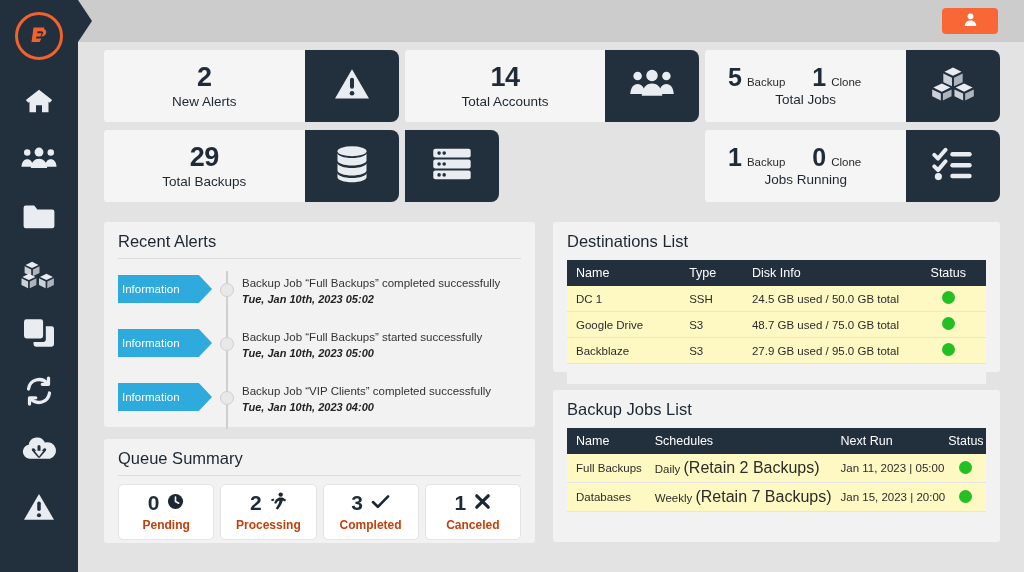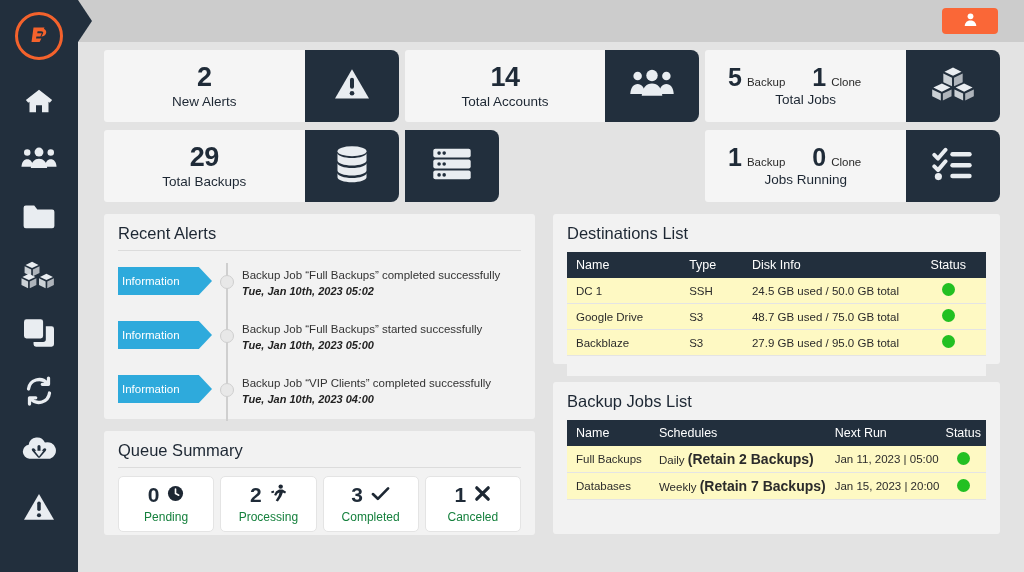--- a/index.html
+++ b/index.html
@@ -76,21 +76,21 @@
   .stat-split .sp-num { font-size:25px; font-weight:bold; }
   .stat-split .sp-word { font-size:11.5px; margin-right:22px; color:#2a2a2a; }
   .stat-icon {
     flex:0 0 94px; background:#222f3d; border-radius:0 8px 8px 0;
     display:flex; align-items:center; justify-content:center;
   }
 
   
   .panels {
     display:grid; grid-template-columns:431px 1fr; gap:0 18px;
-    margin-top:12px;
+    margin-top:20px;
   }
   .panel {
     background:#f2f2f2; border-radius:3px; padding:10px 14px 12px 14px;
   }
   .panel-title {
     font-size:16.5px; color:#1d2733; padding-bottom:7px;
   }
   .panel-title.ruled { border-bottom:1px solid #dcdcdc; margin-bottom:8px; }
 
   
@@ -118,40 +118,40 @@
 
   
   #queue-summary { margin-top:12px; height:104px; }
   .queue-items { display:flex; gap:6px; }
   .queue-item {
     flex:1 1 0; background:#ffffff; border:1px solid #e4e4e4; border-radius:5px;
     height:56px; display:flex; flex-direction:column; align-items:center; justify-content:center;
   }
   .q-top { display:flex; align-items:center; gap:8px; line-height:1; }
   .q-num { font-size:21px; font-weight:bold; }
-  .q-label { font-size:12px; margin-top:5px; font-weight:normal; color:#15803d; }
+  .q-label { font-size:12px; margin-top:5px; font-weight:bold; color:#c2410c; }
 
   
   .panel-title.plain { padding-bottom:9px; }
   table { width:100%; border-collapse:collapse; }
   thead th {
     background:#222f3d; color:#ffffff; font-size:12.5px; font-weight:normal;
     text-align:left; padding:6px 0 6px 9px; white-space:nowrap;
   }
   tbody td {
     font-size:11.5px; color:#2b2b2b; padding:5px 0 5px 9px;
     border-bottom:1px solid #e4e4e4; background:#fef9c3; white-space:nowrap;
   }
   tbody tr:last-child td { border-bottom:1px solid #e4e4e4; }
   .status-dot {
     display:inline-block; width:13px; height:13px; border-radius:50%; background:#22c022;
   }
   td.status-cell, th.status-col { text-align:center; padding-left:0; }
   .table-foot { height:20px; background:#f2f2f2; }
-  .sched-sub { font-size:14px;font-weight:bold; }
+  .sched-sub { font-size:16px; }
 
   #destinations-list { height:150px; }
   #backup-jobs-list { margin-top:18px; height:152px; }
 </style>
 </head>
 <body>
 
 <div id="app">
 
   <div id="sidebar">

